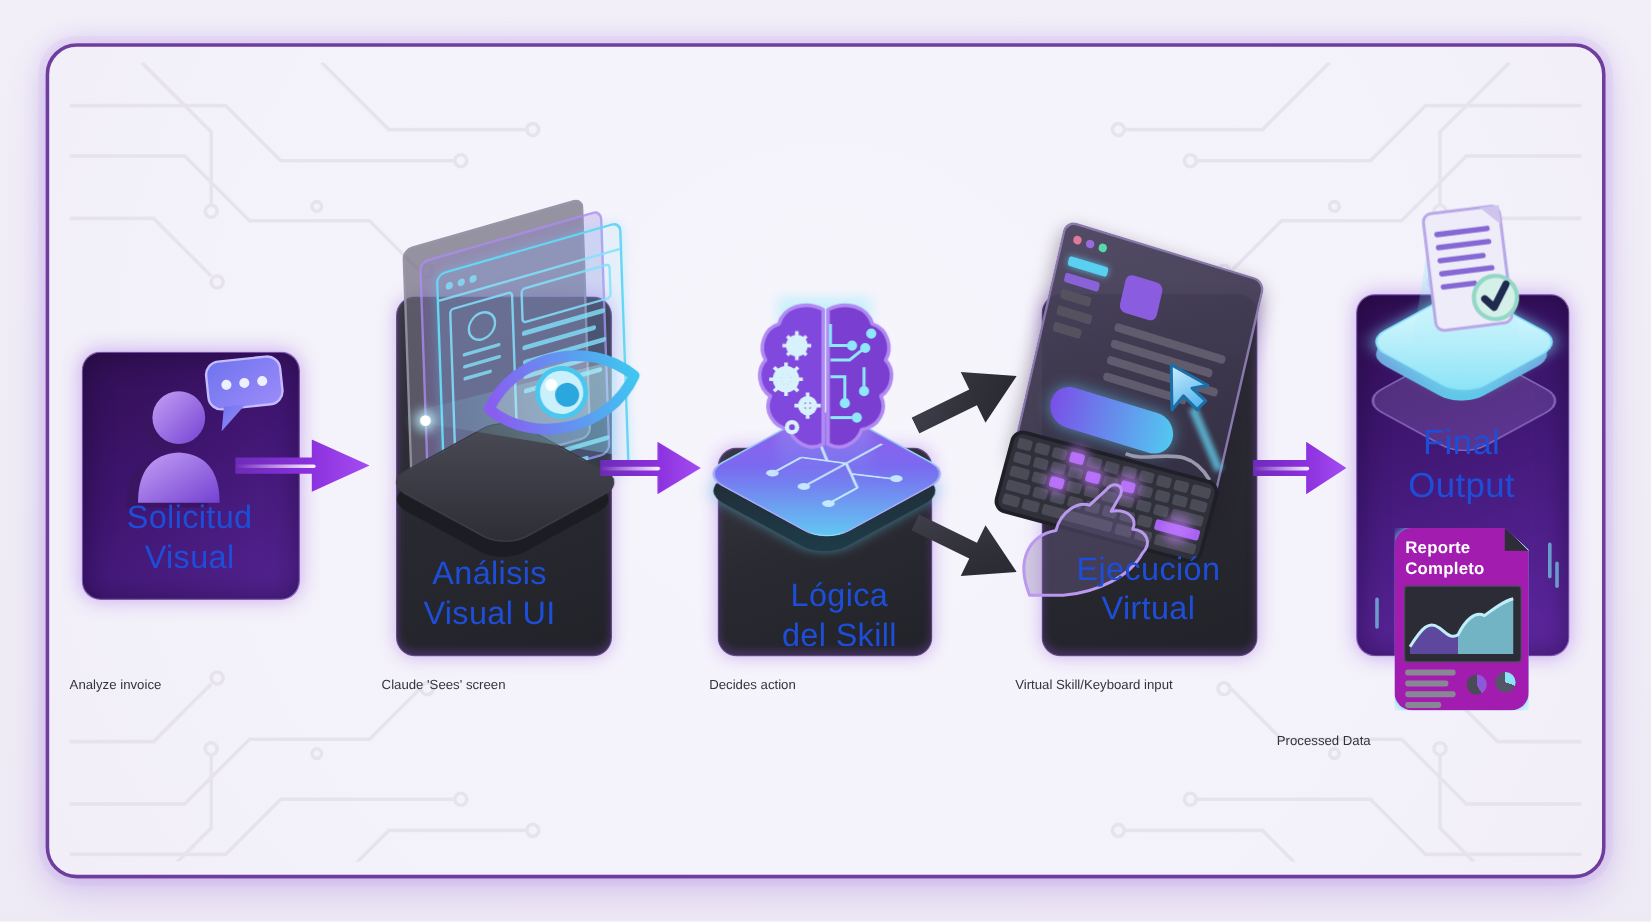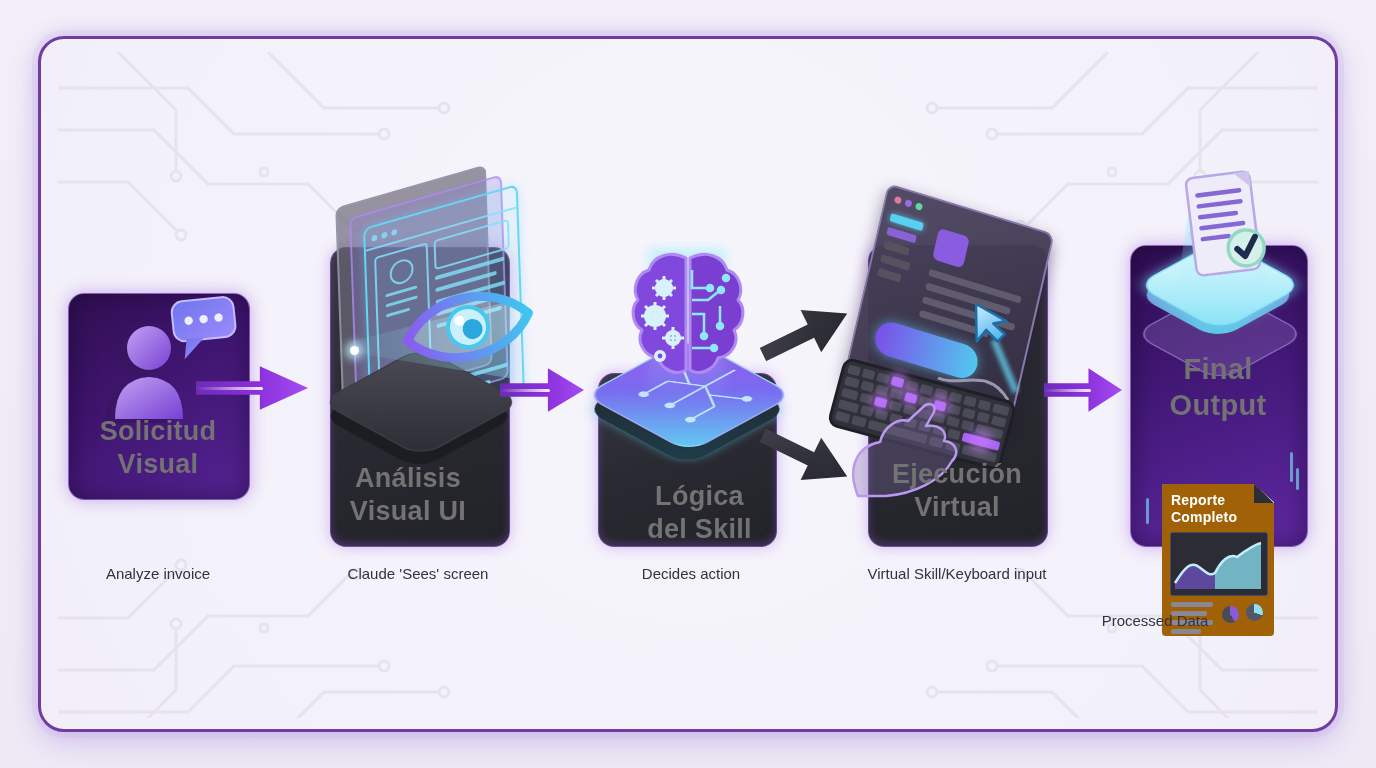--- a/index.html
+++ b/index.html
@@ -27,25 +27,25 @@
     background:linear-gradient(145deg,#310f52 0%,#3f1570 45%,#552494 100%);
     border:1px solid rgba(214,180,255,.45);
     box-shadow:0 0 16px rgba(150,80,230,.45), inset 0 0 24px rgba(20,5,40,.5);
   }
   .card.dark{
     background:linear-gradient(160deg,#37373f 0%,#2a2a32 45%,#222229 100%);
     border:1px solid rgba(160,110,230,.5);
     box-shadow:0 0 14px rgba(150,80,230,.38), inset 0 -3px 8px rgba(160,90,240,.3);
   }
   .stage-title{
-    position:absolute;text-align:center;font-weight:700;color:#737373;
+    position:absolute;text-align:center;font-weight:400;color:#1d4ed8;
     font-size:27px;line-height:1.24;letter-spacing:.3px;z-index:9;
   }
   .caption{
-    position:absolute;text-align:center;font-size:15px;line-height:1.15;
+    position:absolute;text-align:left;font-size:11px;line-height:1.15;
     color:#33333e;z-index:9;
   }
   .flow-arrow{
     position:absolute;z-index:8;
     background:linear-gradient(90deg,#6d2bb8 0%,#8b30dd 55%,#a44df2 100%);
     clip-path:polygon(0 37%,57% 37%,57% 8%,100% 50%,57% 92%,57% 63%,0 63%);
     filter:drop-shadow(0 0 6px rgba(168,77,242,.8));
   }
   .flow-arrow .core{
     position:absolute;left:0;top:47.5%;width:60%;height:7%;
@@ -90,24 +90,23 @@
     position:absolute;left:20px;top:130px;width:106px;height:34px;border-radius:17px;
     background:linear-gradient(90deg,#7a4fe8,#52c8f0);
     box-shadow:0 0 12px rgba(100,200,245,.6);
   }
   .glowpad{position:absolute;filter:blur(5px);z-index:4;}
   .tick{position:absolute;background:#7adef0;opacity:.65;border-radius:2px;z-index:4;}
 
   
   .report{
     position:absolute;left:1162px;top:440px;width:112px;height:152px;z-index:8;
-    background:#a16207;border-radius:4px;
+    background:#a21caf;border-radius:15px;
     clip-path:polygon(0 0,82% 0,100% 12%,100% 100%,0 100%);
     box-shadow:0 0 26px rgba(100,220,250,.55), 0 0 4px rgba(120,225,250,.8);
-    margin-top:44px;
   }
   .report .fold{position:absolute;right:0;top:0;width:20px;height:19px;
     background:linear-gradient(225deg,#9ae2f2 50%,#2d2d38 50%);}
   .report .rtitle{position:absolute;left:9px;top:8px;width:92px;
     color:#fff;font-weight:700;font-size:14px;line-height:1.18;letter-spacing:.2px;}
   .report .chart{position:absolute;left:8px;top:48px;width:96px;height:62px;
     background:#2c2c37;border-radius:3px;border:1px solid #4a4a58;}
   .rline{position:absolute;height:5px;border-radius:2px;background:#8a8794;}
   .pie{position:absolute;width:17px;height:17px;border-radius:50%;}
 </style>

